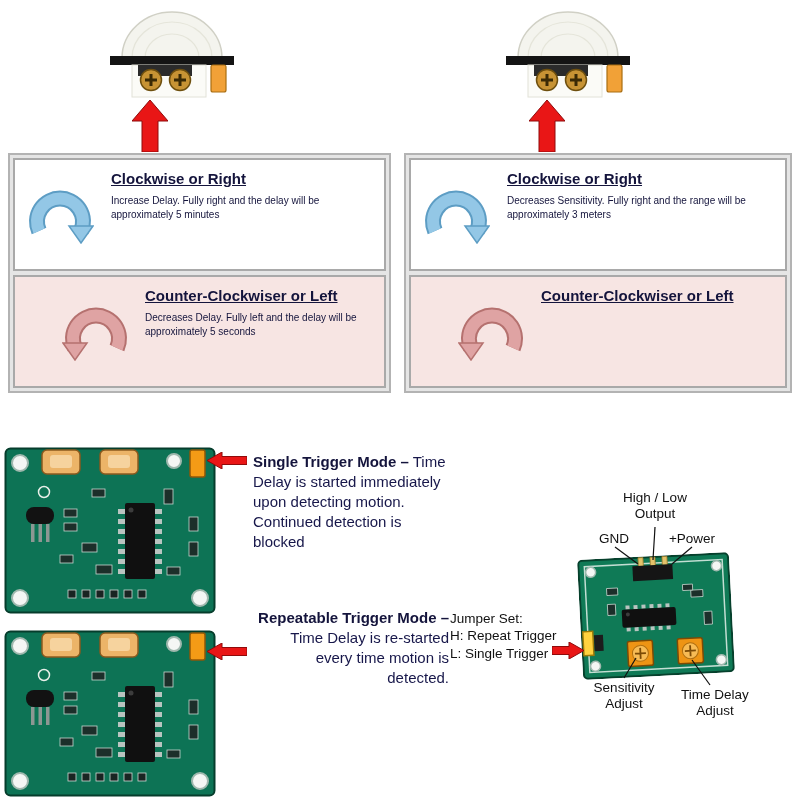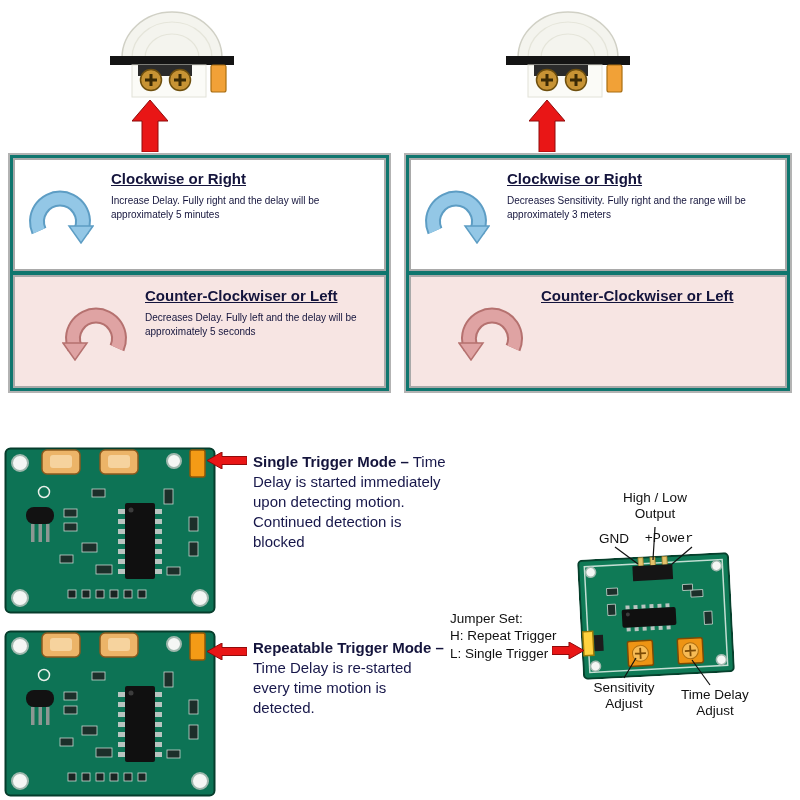--- a/index.html
+++ b/index.html
@@ -4,21 +4,21 @@
 <style>
   html,body{margin:0;padding:0;background:#fff;}
   #canvas{
     position:relative;width:800px;height:800px;background:#ffffff;
     font-family:"Liberation Sans",sans-serif;overflow:hidden;color:#14143c;
   }
   .abs{position:absolute;}
 
   
   .panel{
-    position:absolute;border:2px solid #b3b3b3;background:#0f766e;
+    position:absolute;border:2px solid #b3b3b3;background:#e5e5e5;
     padding:3px;display:flex;flex-direction:column;gap:4px;box-sizing:border-box;
   }
   .rowbox{
     display:flex;align-items:stretch;border:2px solid #a9a9a9;
     min-height:113px;box-sizing:border-box;
   }
   .rowbox.white{background:#ffffff;}
   .rowbox.pink{background:#f7e5e3;padding-left:34px;}
   .icon-cell{width:92px;display:flex;align-items:center;justify-content:center;flex:0 0 92px;}
   .text-cell{flex:1;padding:10px 12px 8px 4px;}
@@ -270,21 +270,21 @@
       </g>
     </svg>
   </div>
 
   <div class="abs" style="left:207px;top:643px;">
     <svg width="40" height="17" viewBox="0 0 40 17">
       <polygon points="0,8.5 15,0 15,4.5 40,4.5 40,12.5 15,12.5 15,17" fill="#e91616" stroke="#8f0b0b" stroke-width="1"></polygon>
     </svg>
   </div>
 
-  <div class="abs" style="left:253px;top:638px;width:196px;">
+  <div class="abs" style="left:253px;top:608px;width:196px;text-align:right;">
     <p class="trig">
       <b>Repeatable Trigger Mode –</b>
       <span>Time Delay is re-started every time motion is detected.</span>
     </p>
   </div>
 
   <div class="abs" style="left:580px;top:556px;transform:rotate(-3deg);">
     <svg width="152" height="120" viewBox="0 0 152 120">
       <rect x="1" y="1" width="150" height="118" rx="4" fill="#0f7a56" stroke="#06402c" stroke-width="2"></rect>
       <rect x="7" y="7" width="138" height="106" fill="none" stroke="rgba(240,248,242,0.8)" stroke-width="1.5"></rect>
@@ -340,21 +340,21 @@
       <line x1="184" y1="198" x2="196" y2="178"></line>
       <line x1="270" y1="205" x2="252" y2="180"></line>
     </g>
   </svg>
 
   <div class="abs pinlabel center" style="left:595px;top:490px;width:120px;">
     <div>High / Low</div>
     <div>Output</div>
   </div>
   <div class="abs pinlabel center" style="left:592px;top:531px;width:44px;">GND</div>
-  <div class="abs pinlabel center" style="left:637px;top:531px;width:64px;font-family:Liberation Mono, monospace;">+Power</div>
+  <div class="abs pinlabel center" style="left:660px;top:531px;width:64px;">+Power</div>
 
   <div class="abs pinlabel" style="left:450px;top:610px;width:122px;line-height:1.28;">
     <div>Jumper Set:</div>
     <div>H: Repeat Trigger</div>
     <div>L: Single Trigger</div>
   </div>
 
   <div class="abs" style="left:552px;top:642px;">
     <svg width="32" height="17" viewBox="0 0 32 17">
       <polygon points="32,8.5 17,0 17,4.5 0,4.5 0,12.5 17,12.5 17,17" fill="#e91616" stroke="#8f0b0b" stroke-width="1"></polygon>

